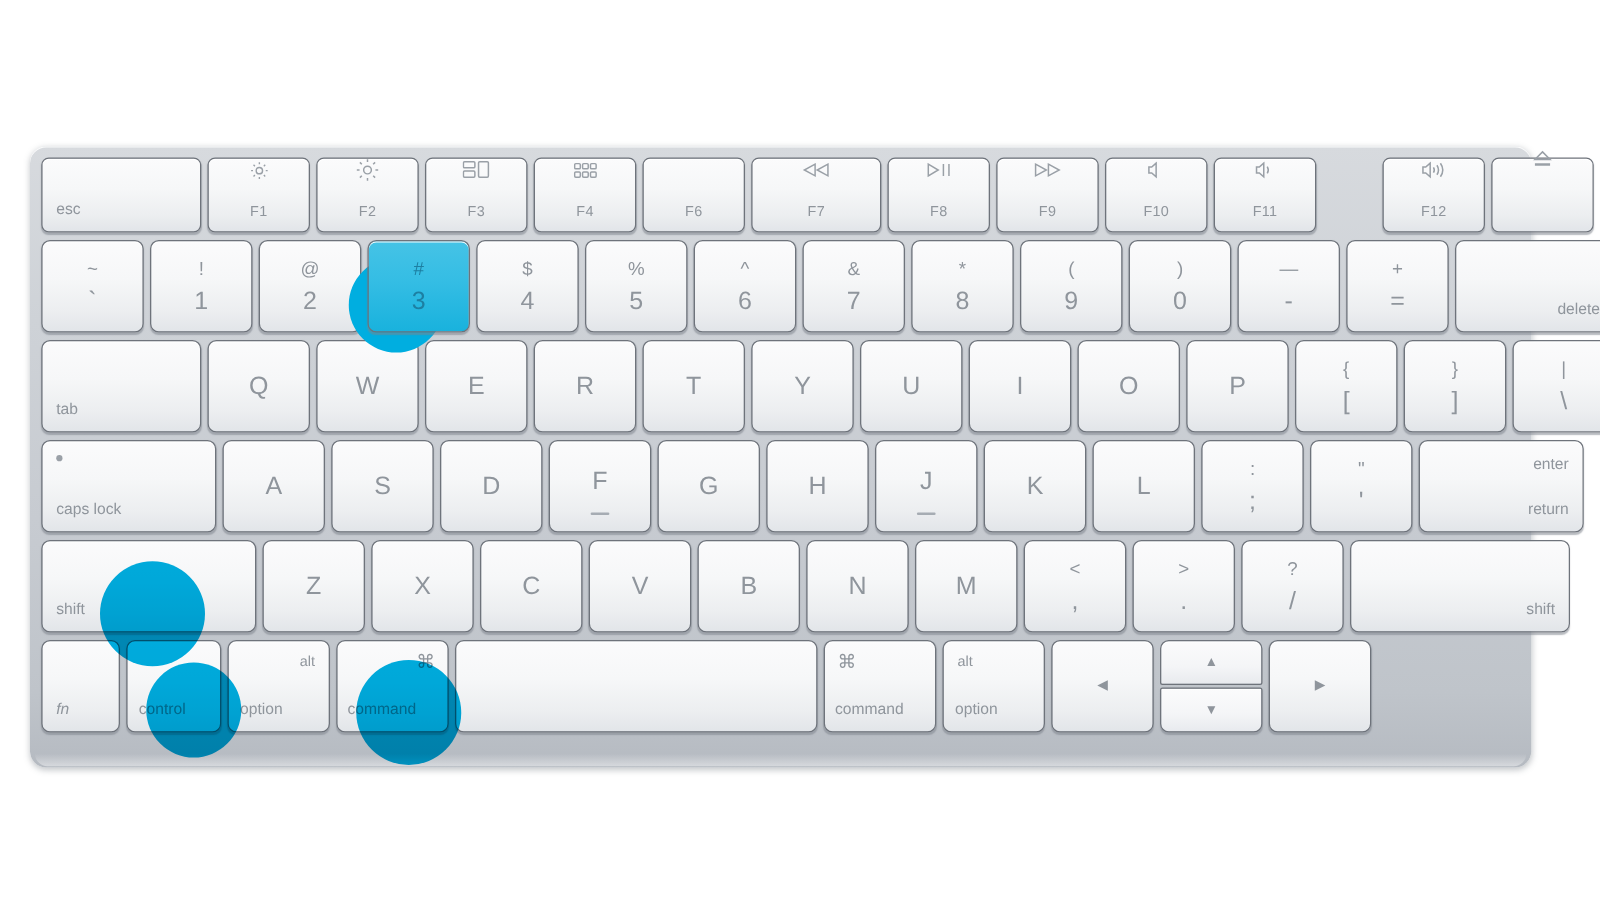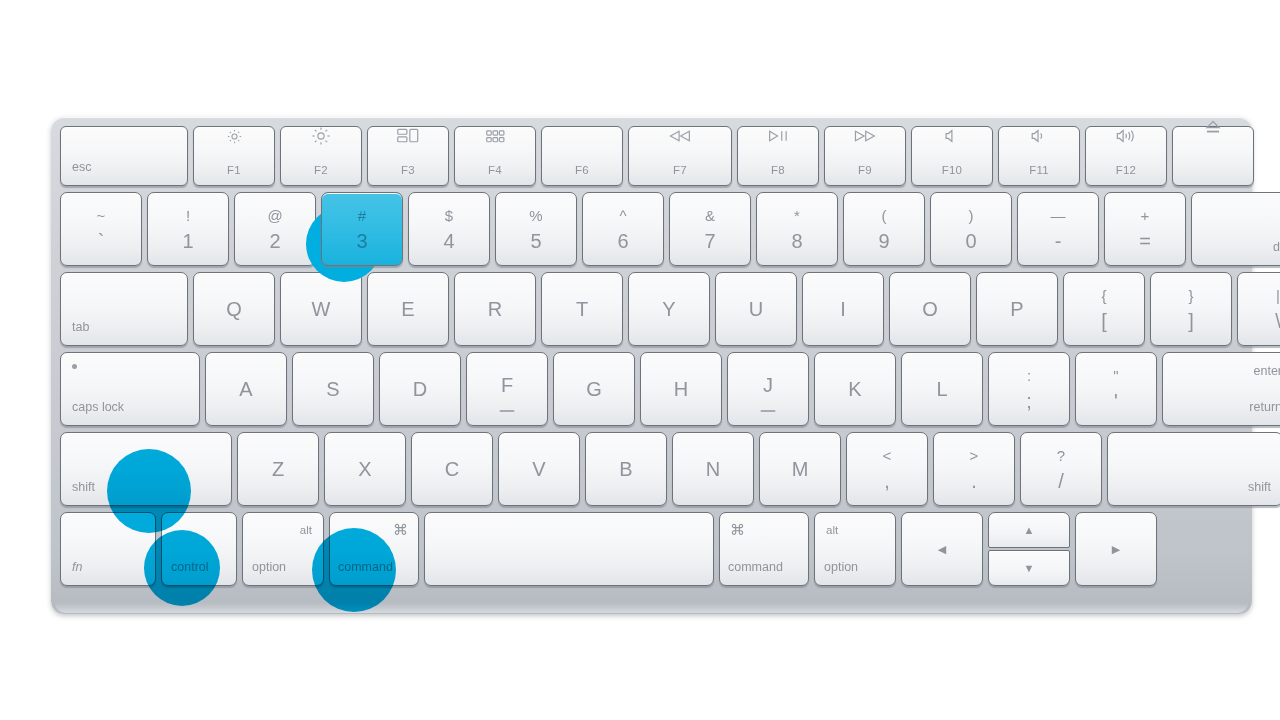--- a/index.html
+++ b/index.html
@@ -8,21 +8,21 @@
     width:1280px;height:720px;
     background:#ffffff;
     font-family:"Liberation Sans","DejaVu Sans",sans-serif;
     overflow:hidden;
     position:relative;
   }
 
   
   #keyboard{
     position:absolute;
-    left:51px; top:117px;
+    left:24px; top:117px;
     width:1201px; height:497px;
     border-radius:13px;
     background:linear-gradient(180deg,#d7dade 0%, #ced2d7 28%, #c7cbd1 60%, #bfc4ca 88%, #b5bac1 100%);
     box-shadow:0 2px 5px rgba(120,126,134,.45), inset 0 1px 0 rgba(255,255,255,.85);
     padding:0;
     box-sizing:border-box;
   }
   #keyboard::after{
     content:"";position:absolute;left:4px;right:4px;bottom:1px;height:10px;
     border-radius:0 0 11px 11px;
@@ -256,21 +256,21 @@
           <svg width="17" height="14" viewBox="0 0 18 15">
               <g class="ico">
             <path d="M7.4 1.6 L3.6 4.9 L1.2 4.9 L1.2 10.1 L3.6 10.1 L7.4 13.4 Z"></path>
             <path d="M10.4 4.6 C11.5 6.4 11.5 8.6 10.4 10.4"></path>
           </g>
             </svg>
         </span>
         <span class="lbl ctr fnlbl">F11</span>
       </div>
 
-      <div class="key" style="width:82px;">
+      <div class="key" style="width:82px;margin-left:48px;">
         <span class="fnicon">
           <svg width="21" height="14" viewBox="0 0 22 15">
               <g class="ico">
             <path d="M7.4 1.6 L3.6 4.9 L1.2 4.9 L1.2 10.1 L3.6 10.1 L7.4 13.4 Z"></path>
             <path d="M10.2 5.2 C11.1 6.6 11.1 8.4 10.2 9.8"></path>
             <path d="M13.2 3.4 C14.9 6 14.9 9 13.2 11.6"></path>
             <path d="M16.2 1.7 C18.7 5.3 18.7 9.7 16.2 13.3"></path>
           </g>
             </svg>
         </span>
@@ -479,21 +479,21 @@
       <div class="key" style="width:82px;">
         <span class="lbl ctr up">?</span>
         <span class="lbl ctr dn">/</span>
       </div>
       <div class="key" style="width:176px;">
         <span class="lbl br">shift</span>
       </div>
     </div>
 
     <div class="krow">
-      <div class="key" style="width:96px;font-style:italic;">
+      <div class="key" style="width:63px;font-style:italic;">
         <span class="lbl bl">fn</span>
       </div>
       <div class="key" style="width:76px;">
         <span class="lbl bl" style="left:9px;">control</span>
       </div>
       <div class="key" style="width:82px;">
         <span class="lbl tr" style="font-size:11.5px;">alt</span>
         <span class="lbl bl" style="left:9px;">option</span>
       </div>
       <div class="key" style="width:90px;">

